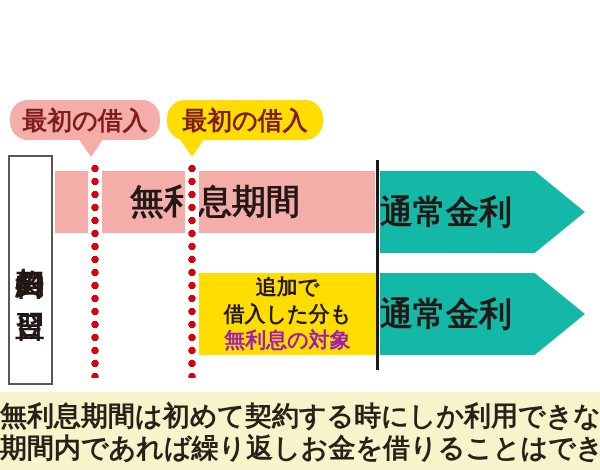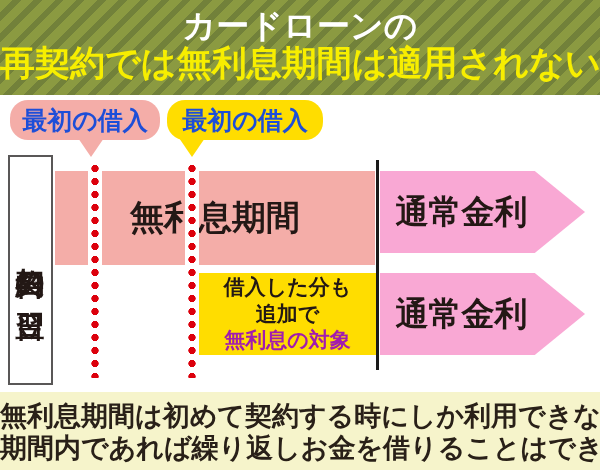--- a/index.html
+++ b/index.html
@@ -20,21 +20,21 @@
     font-size:35px;font-weight:bold;color:#f7ee00;
     line-height:1.05;letter-spacing:0px;white-space:nowrap;
   }
 
   
   .main{position:absolute;left:0;top:95px;width:600px;height:297px;background:#ffffff;}
 
   .bubble{
     position:absolute;top:5px;height:40px;border-radius:18px;
     display:flex;align-items:center;justify-content:center;
-    font-size:25px;font-weight:bold;color:#1d4ed8;white-space:nowrap;
+    font-size:25px;font-weight:bold;color:#7f1d1d;white-space:nowrap;
   }
   .bubble-first{left:10px;width:150px;background:#f4ada8;}
   .bubble-additional{left:167px;width:156px;background:#ffdd00;}
   .pointer{
     position:absolute;top:43px;width:0;height:0;
     border-left:13px solid transparent;border-right:13px solid transparent;
   }
   .pointer-first{left:78px;border-top:19px solid #f4ada8;}
   .pointer-additional{left:179px;border-top:19px solid #ffdd00;}
 
@@ -42,39 +42,39 @@
     position:absolute;left:8px;top:60px;width:45px;height:230px;
     background:#ffffff;border:2px solid #595757;box-sizing:border-box;
     display:flex;align-items:center;justify-content:center;
   }
   .axis-box span{
     writing-mode:vertical-rl;text-orientation:upright;
     font-size:29px;font-weight:bold;color:#231815;letter-spacing:3px;
   }
 
   .pink-bar{
-    position:absolute;left:55px;top:76px;width:320px;height:94px;background:#f4ada8;
+    position:absolute;left:55px;top:76px;width:320px;height:62px;background:#f4ada8;
     display:flex;align-items:center;justify-content:center;
     font-size:34px;font-weight:bold;color:#231815;z-index:1;white-space:nowrap;
   }
 
   .dot-strip{
     position:absolute;top:65px;width:14px;height:218px;background:#ffffff;z-index:2;
     background-image:radial-gradient(circle,#dc000c 3.4px,rgba(220,0,12,0) 3.9px);
     background-size:14px 13px;background-position:center 2px;background-repeat:repeat-y;
   }
   .dot-strip-1{left:88px;}
   .dot-strip-2{left:185px;}
 
   .divider{position:absolute;left:376px;top:65px;width:3px;height:210px;background:#1a1a1a;z-index:3;}
 
   .arrow{
-    position:absolute;left:380px;width:205px;height:82px;background:#f9a8d4;
+    position:absolute;left:380px;width:205px;height:82px;background:#14b8a6;
     clip-path:polygon(0 0,75.5% 0,100% 50%,75.5% 100%,0 100%);
-    display:flex;align-items:center;justify-content:center;
+    display:flex;align-items:center;justify-content:flex-start;
     font-size:33px;font-weight:bold;color:#231815;white-space:nowrap;
   }
   .arrow span{margin-right:42px;}
   .arrow-top{top:76px;}
   .arrow-bottom{top:178px;}
 
   .yellow-box{
     position:absolute;left:199px;top:178px;width:177px;height:82px;background:#ffdd00;
     display:flex;flex-direction:column;align-items:center;justify-content:center;
     font-size:21px;font-weight:bold;color:#231815;line-height:1.26;z-index:1;
@@ -87,24 +87,20 @@
     position:absolute;left:0;top:392px;width:600px;height:78px;background:#f6f4cb;
     text-align:center;font-size:27px;font-weight:bold;color:#292018;line-height:1.17;
     padding-top:9px;box-sizing:border-box;white-space:nowrap;
   }
 </style>
 </head>
 <body>
 
 <div class="canvas">
 
-  <div class="header">
-    <div class="title-line1">カードローンの</div>
-    <div class="title-line2">再契約では無利息期間は適用されない</div>
-  </div>
 
   <div class="main">
 
     <div class="bubble bubble-first">
       <span>最初の借入</span>
     </div>
     <div class="pointer pointer-first"></div>
 
     <div class="bubble bubble-additional">
       <span>最初の借入</span>
@@ -122,22 +118,22 @@
     <div class="dot-strip dot-strip-1"></div>
     <div class="dot-strip dot-strip-2"></div>
 
     <div class="divider"></div>
 
     <div class="arrow arrow-top">
       <span>通常金利</span>
     </div>
 
     <div class="yellow-box">
+      <div>追加で</div>
       <div>借入した分も</div>
-      <div>追加で</div>
       <div class="red-line">無利息の対象</div>
     </div>
 
     <div class="arrow arrow-bottom">
       <span>通常金利</span>
     </div>
 
   </div>
 
   <div class="footer">

